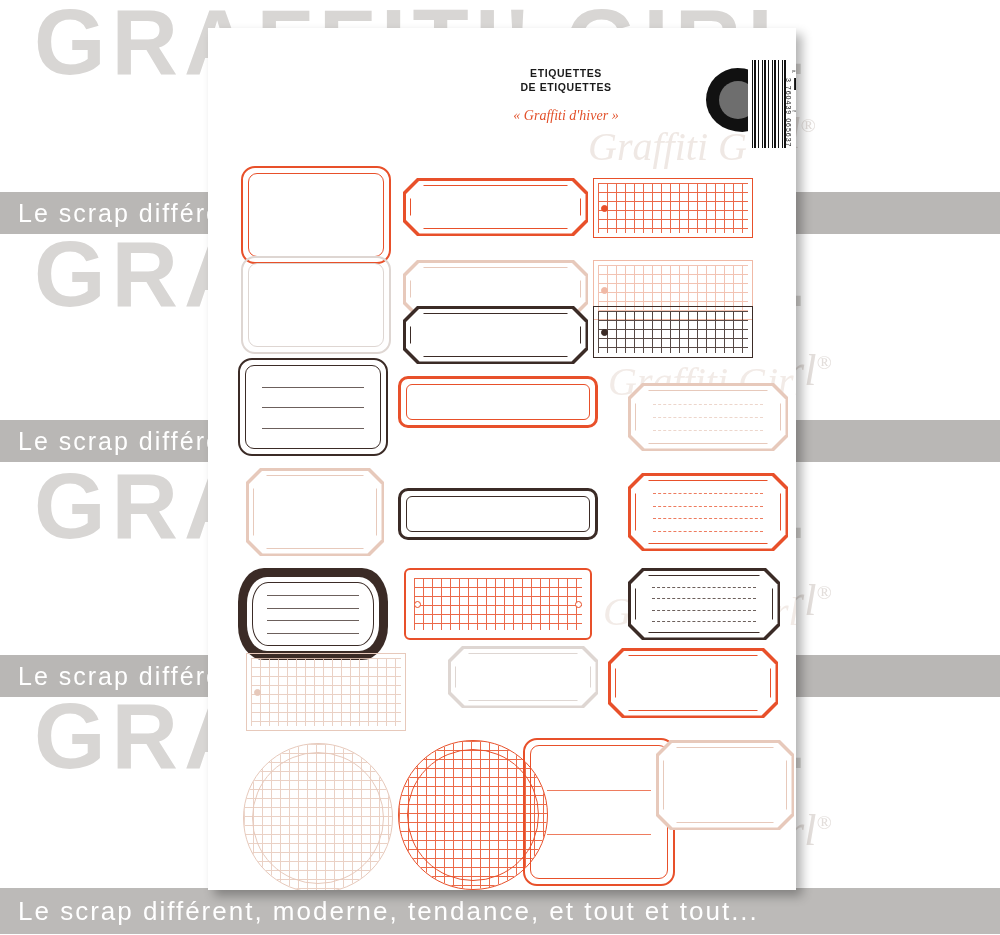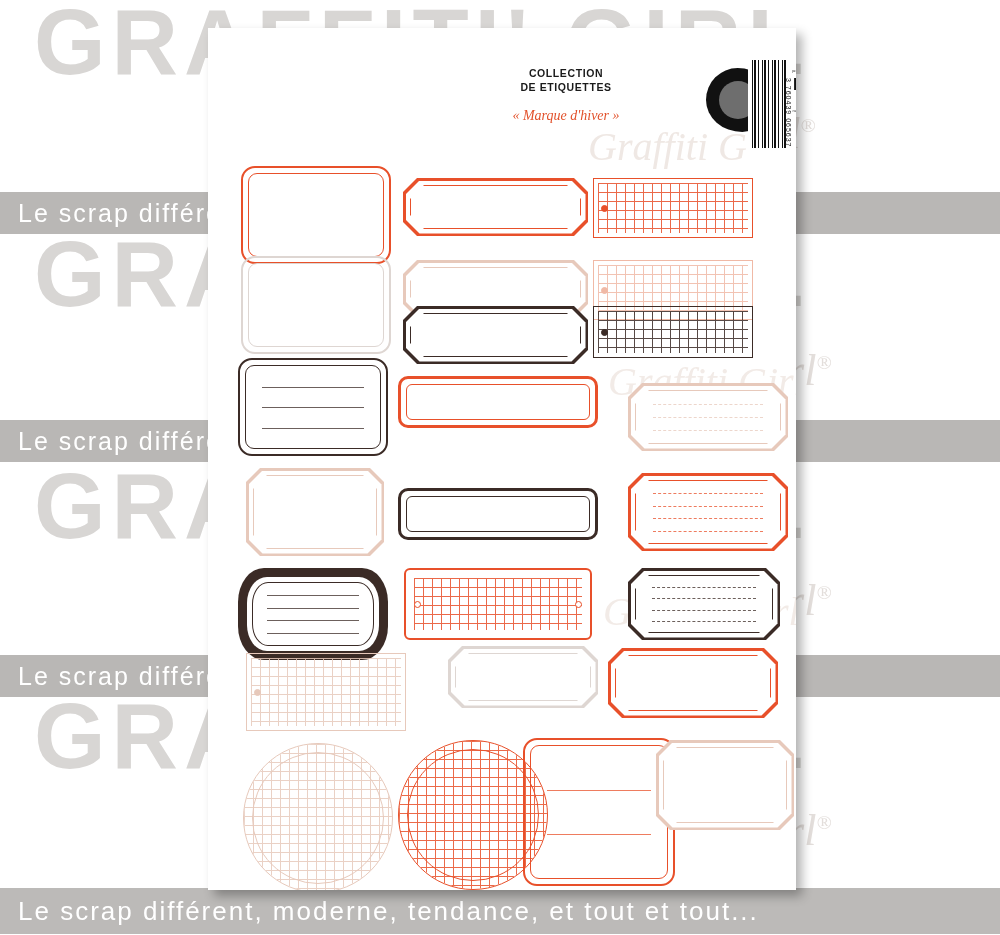--- a/index.html
+++ b/index.html
@@ -139,24 +139,24 @@
         <span>Graffiti Girl</span>
       </div>
       <div class="sheet-wm" style="left:400px;top:330px;font-size:40px;color:#f2ebe7;">
         <span>Graffiti Girl</span>
       </div>
       <div class="sheet-wm" style="left:395px;top:560px;font-size:40px;color:#f2ebe7;">
         <span>Graffiti Girl</span>
       </div>
 
       <div class="hdr-title">
-        <div>COLLECTION</div>
+        <div>ETIQUETTES</div>
         <div>DE ETIQUETTES</div>
       </div>
-      <div class="hdr-sub">« Marque d'hiver »</div>
+      <div class="hdr-sub">« Graffiti d'hiver »</div>
 
       <div class="logo">
         <div class="blot"></div>
         <div class="logo-tag">Marque Française d'Articles pour le scrapbooking</div>
         <div class="logo-name">GRAFFITI' GIRL</div>
 
         <div class="logo-line">Le scrap différent, moderne, tendance, et tout et tout...</div>
       </div>
 
       <div class="barcode">

